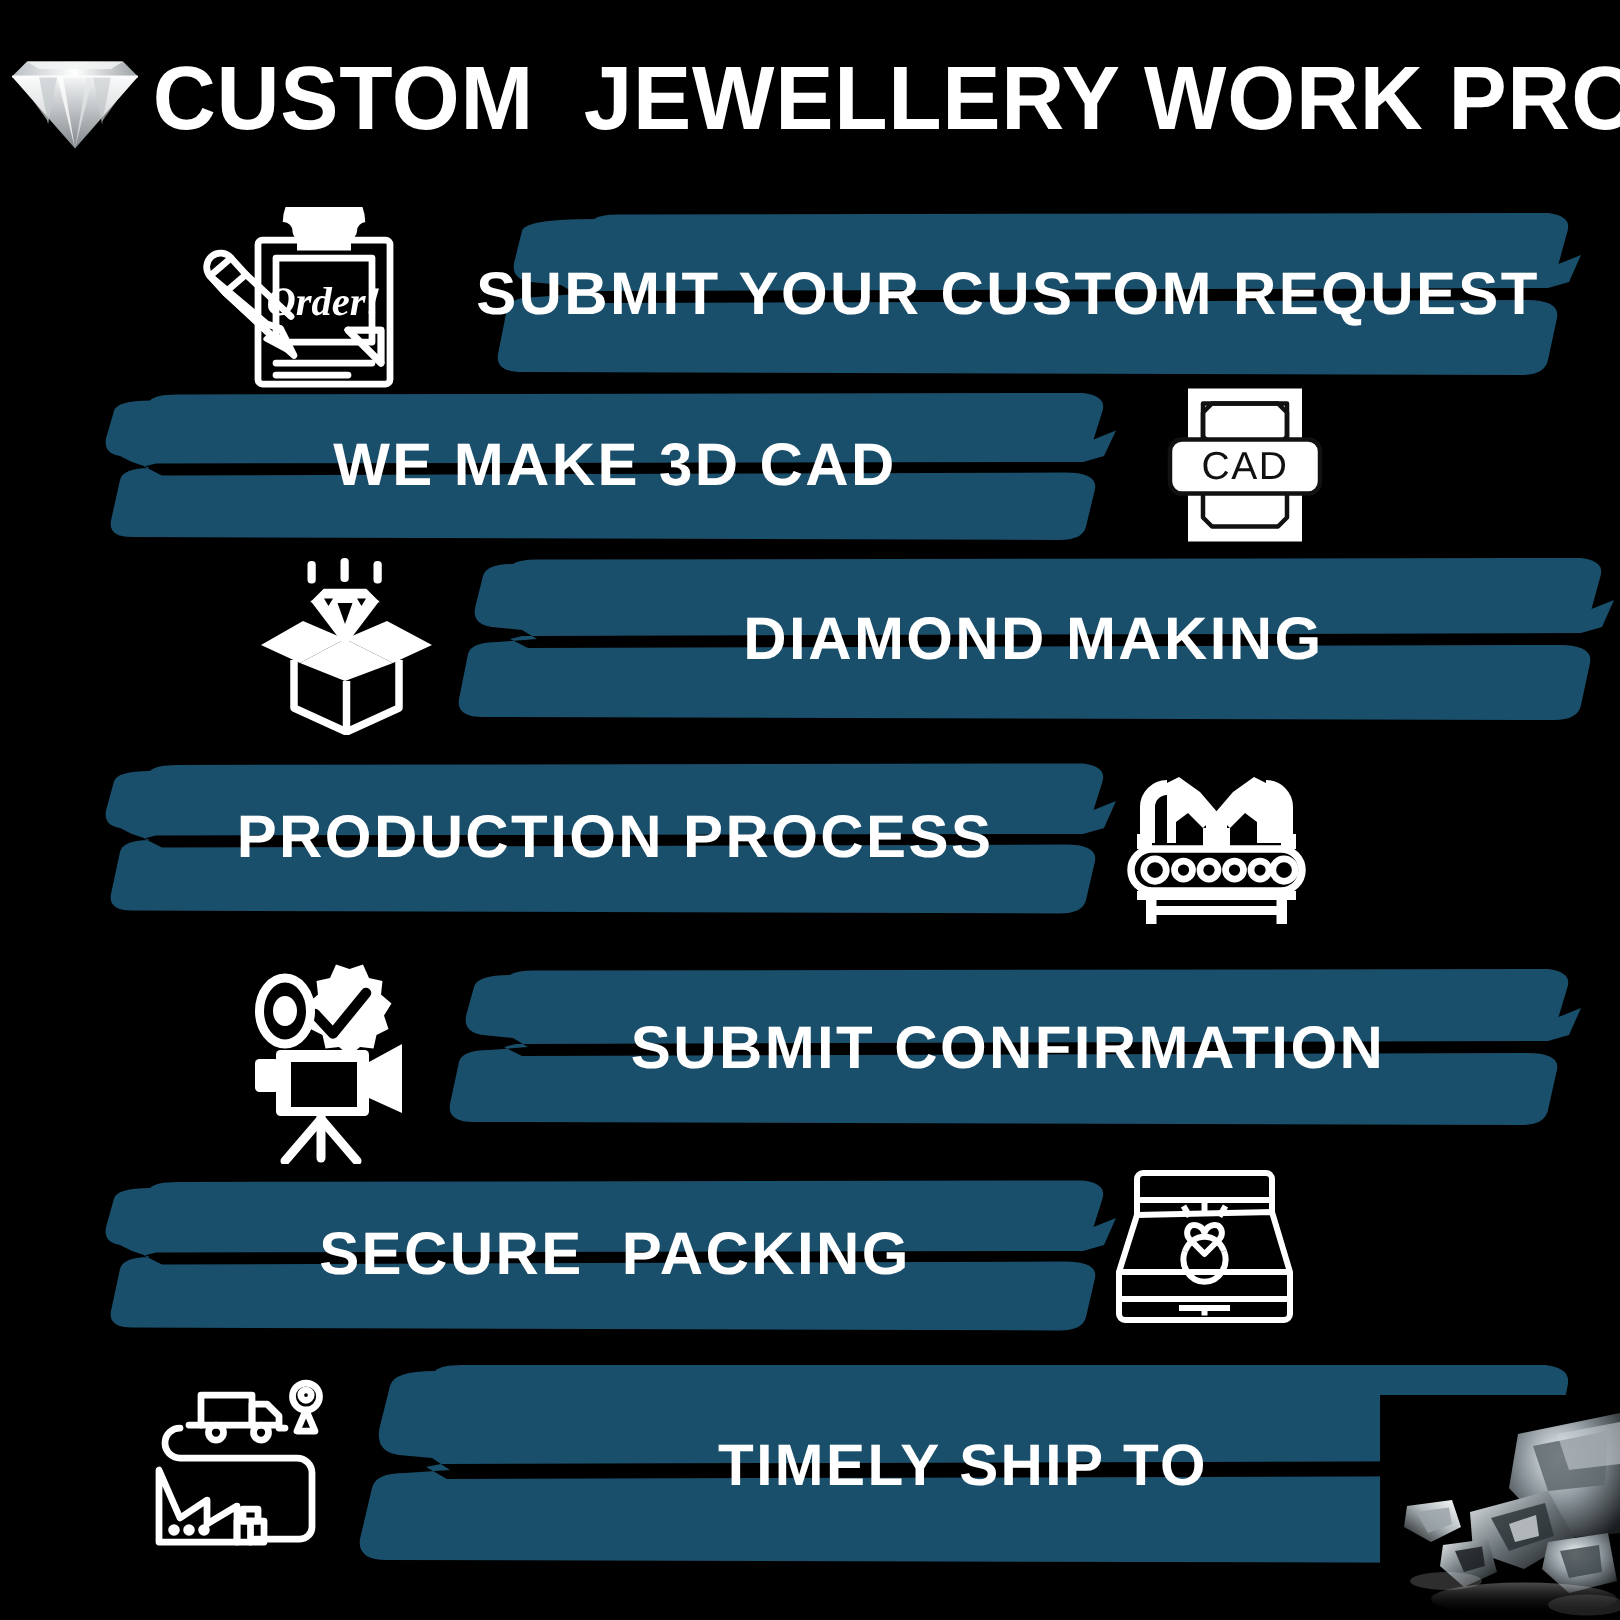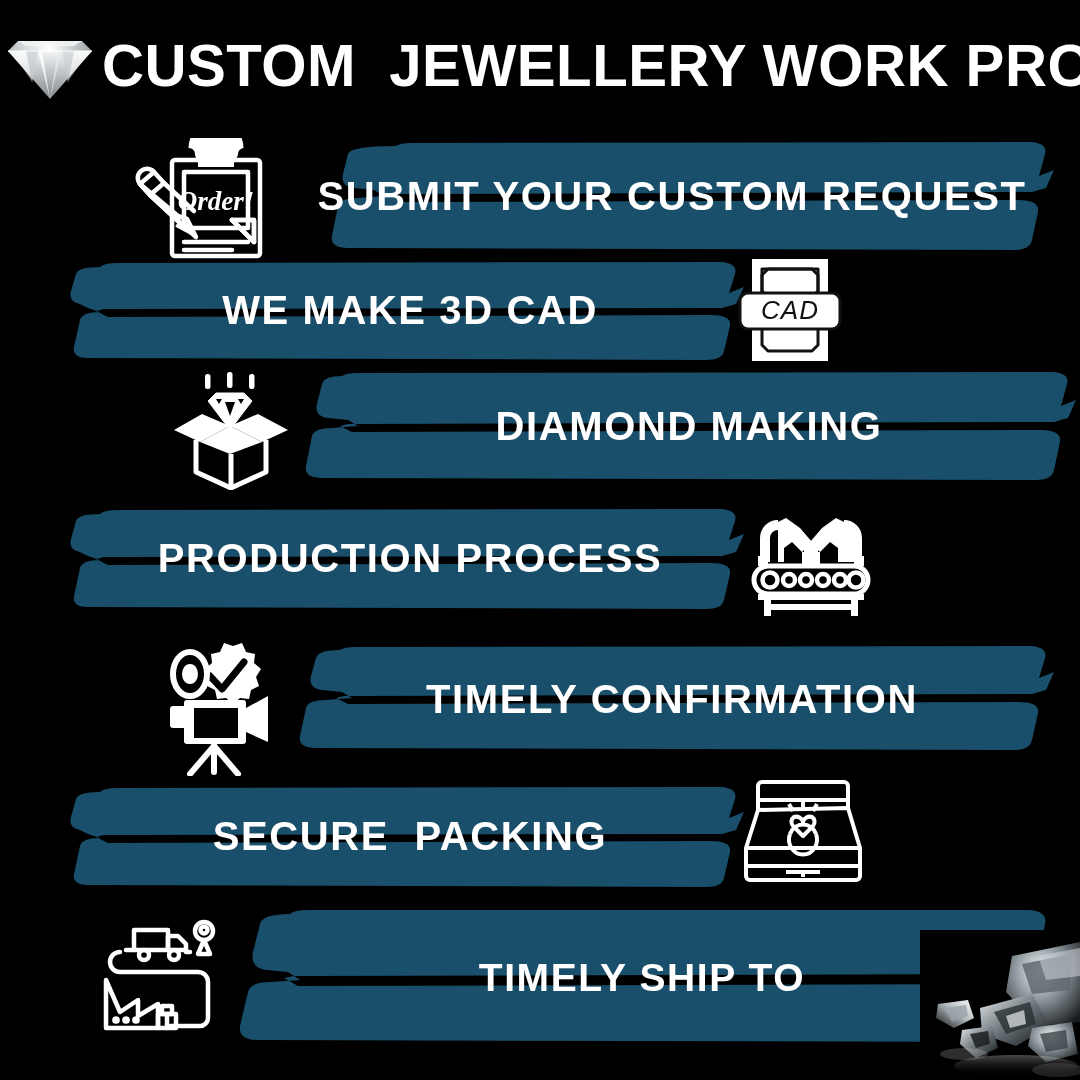--- a/index.html
+++ b/index.html
@@ -182,21 +182,21 @@
     </div>
   </div>
 
   <div class="row" id="row-2" style="top:255px; height:110px;">
     <div class="banner-wrap" style="left:70px; top:4px; width:680px; height:102px;">
       <svg class="banner-svg" viewBox="0 0 680 102" preserveAspectRatio="none">
         <path fill="#1a4f6b" d="M30 8 Q34 4 48 4 L652 3 Q668 5 665 15 L659 34 L674 28 L666 45 L652 49 L34 50 L26 52 L38 58 L640 56 Q662 56 660 67 L654 92 Q652 101 636 101 L18 99 Q2 99 4 88 L10 61 Q12 53 30 53 L18 49 L10 45 Q-2 43 1 32 L6 15 Q8 8 30 8 Z"></path>
       </svg>
       <div class="banner-label">WE MAKE 3D CAD</div>
     </div>
-    <div class="icon-wrap" style="left:730px; top:0px; width:120px; height:110px;font-style:italic;">
+    <div class="icon-wrap" style="left:770px; top:0px; width:120px; height:110px;">
       <svg viewBox="0 0 120 110">
         <rect x="22" y="4" width="76" height="102" fill="#ffffff"></rect>
         <g fill="none" stroke="#111111" stroke-width="3" stroke-linejoin="round">
           <path d="M32 14 h56 v28 h-56 z"></path>
           <path d="M38 14 h44 l6 6 v16 l-6 6 h-44 l-6 -6 v-16 z"></path>
           <path d="M38 68 h44 l6 6 v16 l-6 6 h-44 l-6 -6 v-16 z"></path>
         </g>
         <rect x="10" y="38" width="100" height="36" rx="8" fill="#ffffff"></rect>
         <rect x="10" y="38" width="100" height="36" rx="8" fill="none" stroke="#111111" stroke-width="3"></rect>
         <text x="60" y="64" fill="#111111" font-family="Liberation Sans, sans-serif" font-size="26" font-weight="400" text-anchor="middle" letter-spacing="1">CAD</text>
@@ -312,21 +312,21 @@
           <line x1="54" y1="110" x2="54" y2="138"></line>
           <line x1="54" y1="112" x2="30" y2="140"></line>
           <line x1="54" y1="112" x2="78" y2="140"></line>
         </g>
       </svg>
     </div>
     <div class="banner-wrap" style="left:288px; top:10px; width:768px; height:110px;">
       <svg class="banner-svg" viewBox="0 0 768 110" preserveAspectRatio="none">
         <path fill="#1a4f6b" d="M52 6 Q56 3 68 3 L744 2 Q760 4 757 14 L751 34 L766 28 L758 46 L744 50 L56 52 L48 54 L60 60 L730 58 Q752 58 750 69 L744 96 Q742 106 726 106 L28 104 Q10 104 12 92 L18 64 Q20 56 38 56 L64 54 L54 48 L34 46 Q20 44 23 32 L28 14 Q30 6 52 6 Z"></path>
       </svg>
-      <div class="banner-label">TIMELY CONFIRMATION</div>
+      <div class="banner-label">SUBMIT CONFIRMATION</div>
     </div>
   </div>
 
   <div class="row" id="row-6" style="top:778px; height:116px;">
     <div class="banner-wrap" style="left:70px; top:6px; width:680px; height:104px;text-decoration:underline;">
       <svg class="banner-svg" viewBox="0 0 680 104" preserveAspectRatio="none">
         <path fill="#1a4f6b" d="M30 8 Q34 4 48 4 L652 3 Q668 5 665 15 L659 34 L674 28 L666 46 L652 50 L34 51 L26 53 L38 59 L640 57 Q662 57 660 68 L654 94 Q652 103 636 103 L18 101 Q2 101 4 90 L10 62 Q12 54 30 54 L18 50 L10 46 Q-2 44 1 33 L6 15 Q8 8 30 8 Z"></path>
       </svg>
       <div class="banner-label">SECURE  PACKING</div>
     </div>

